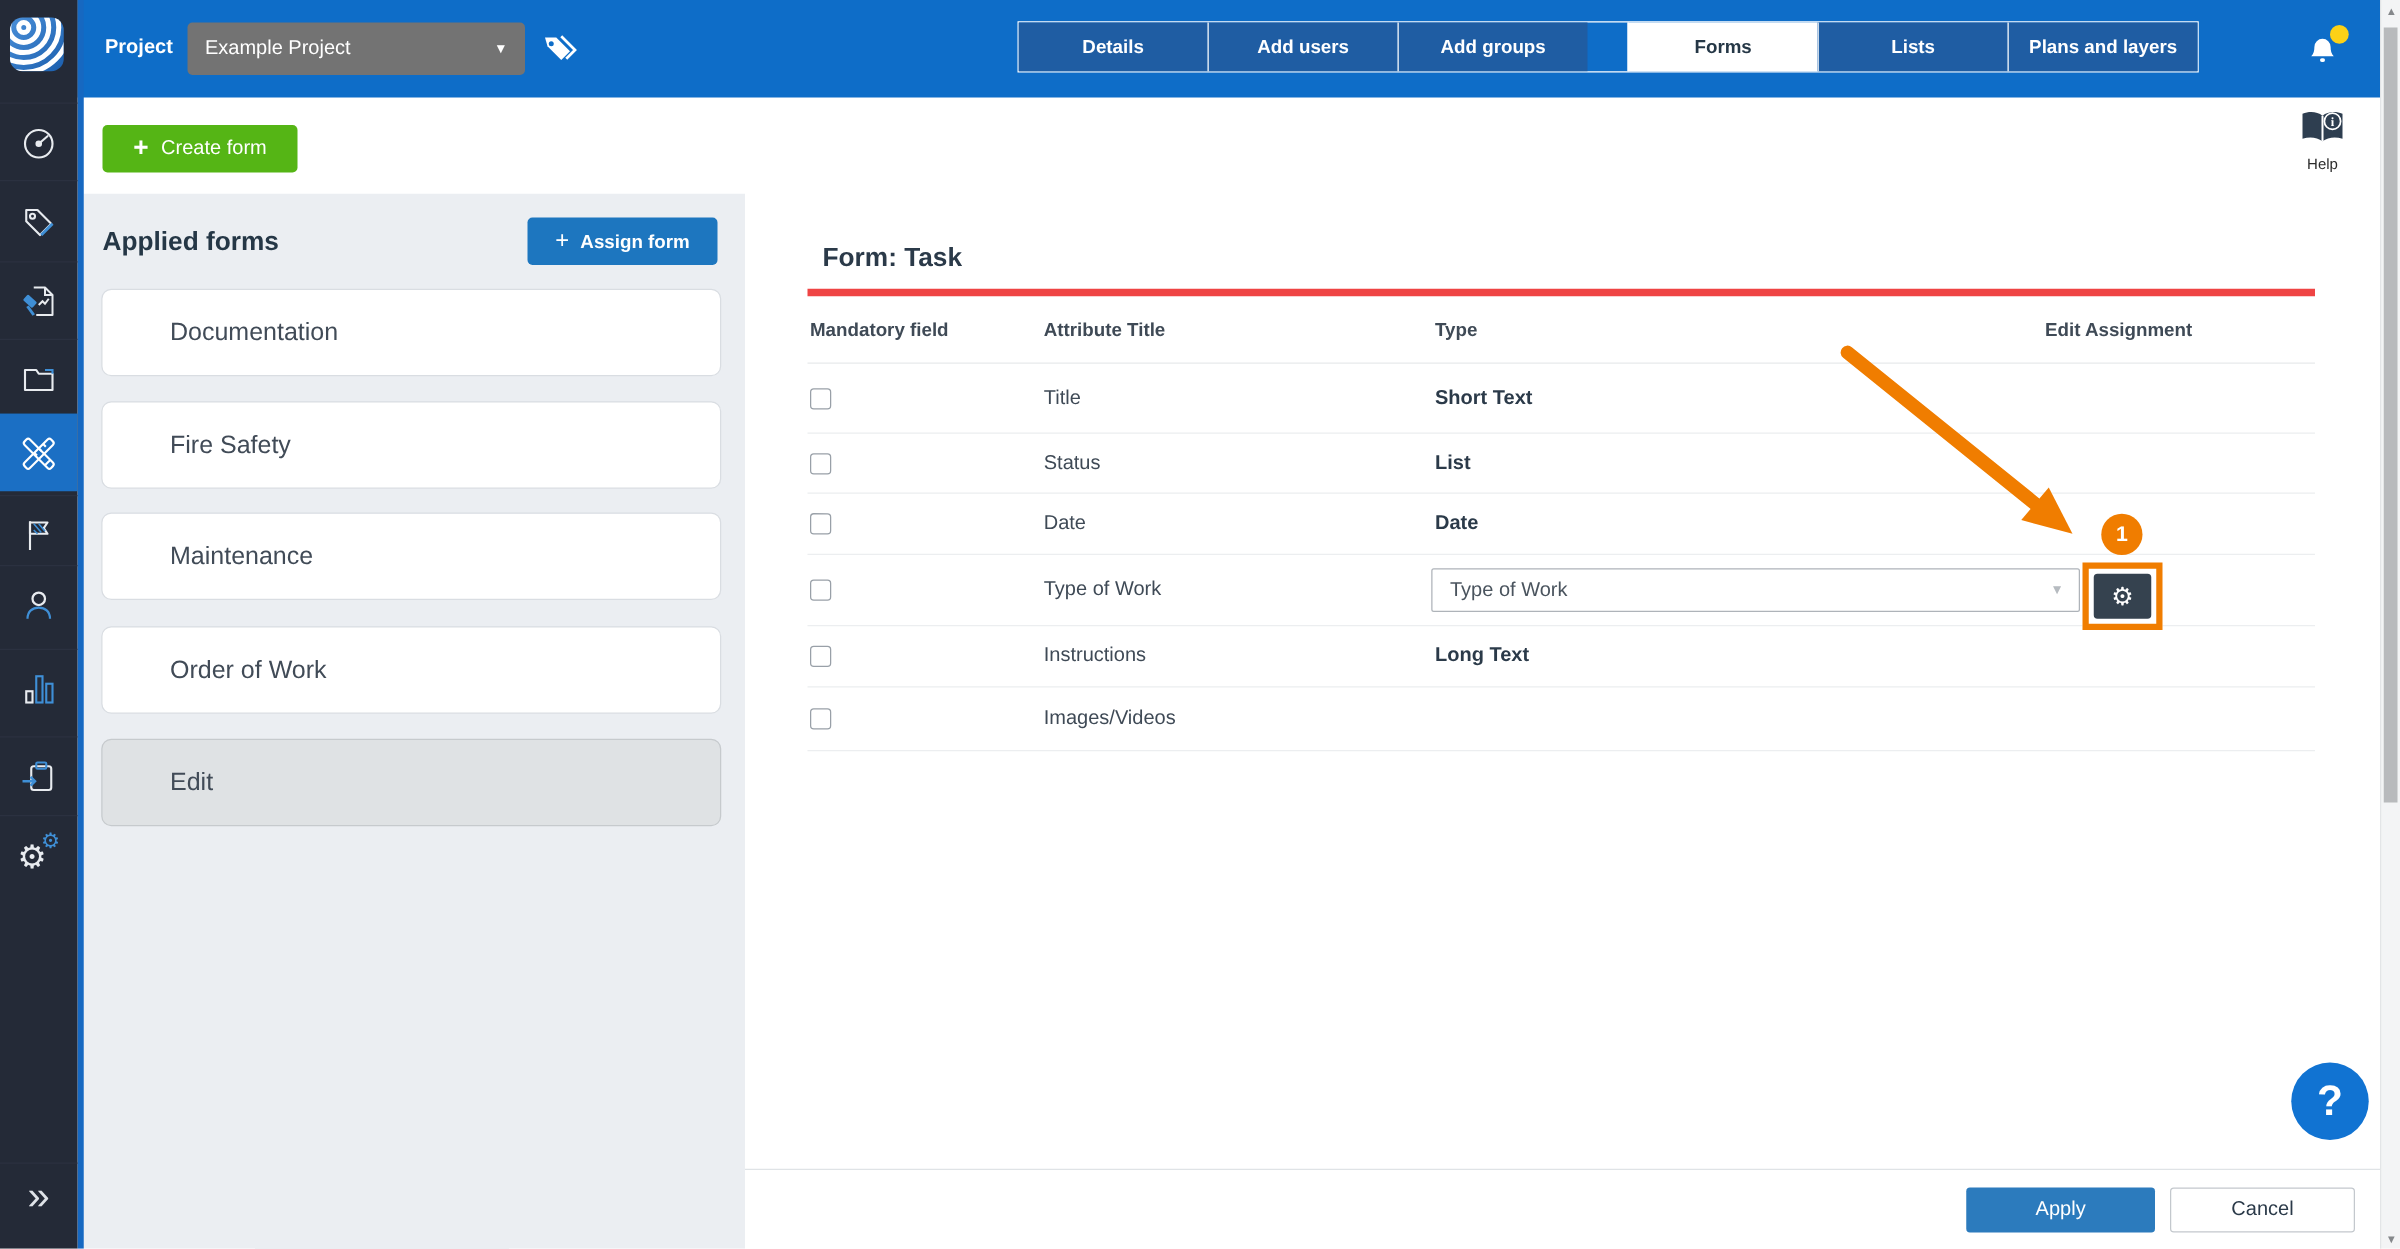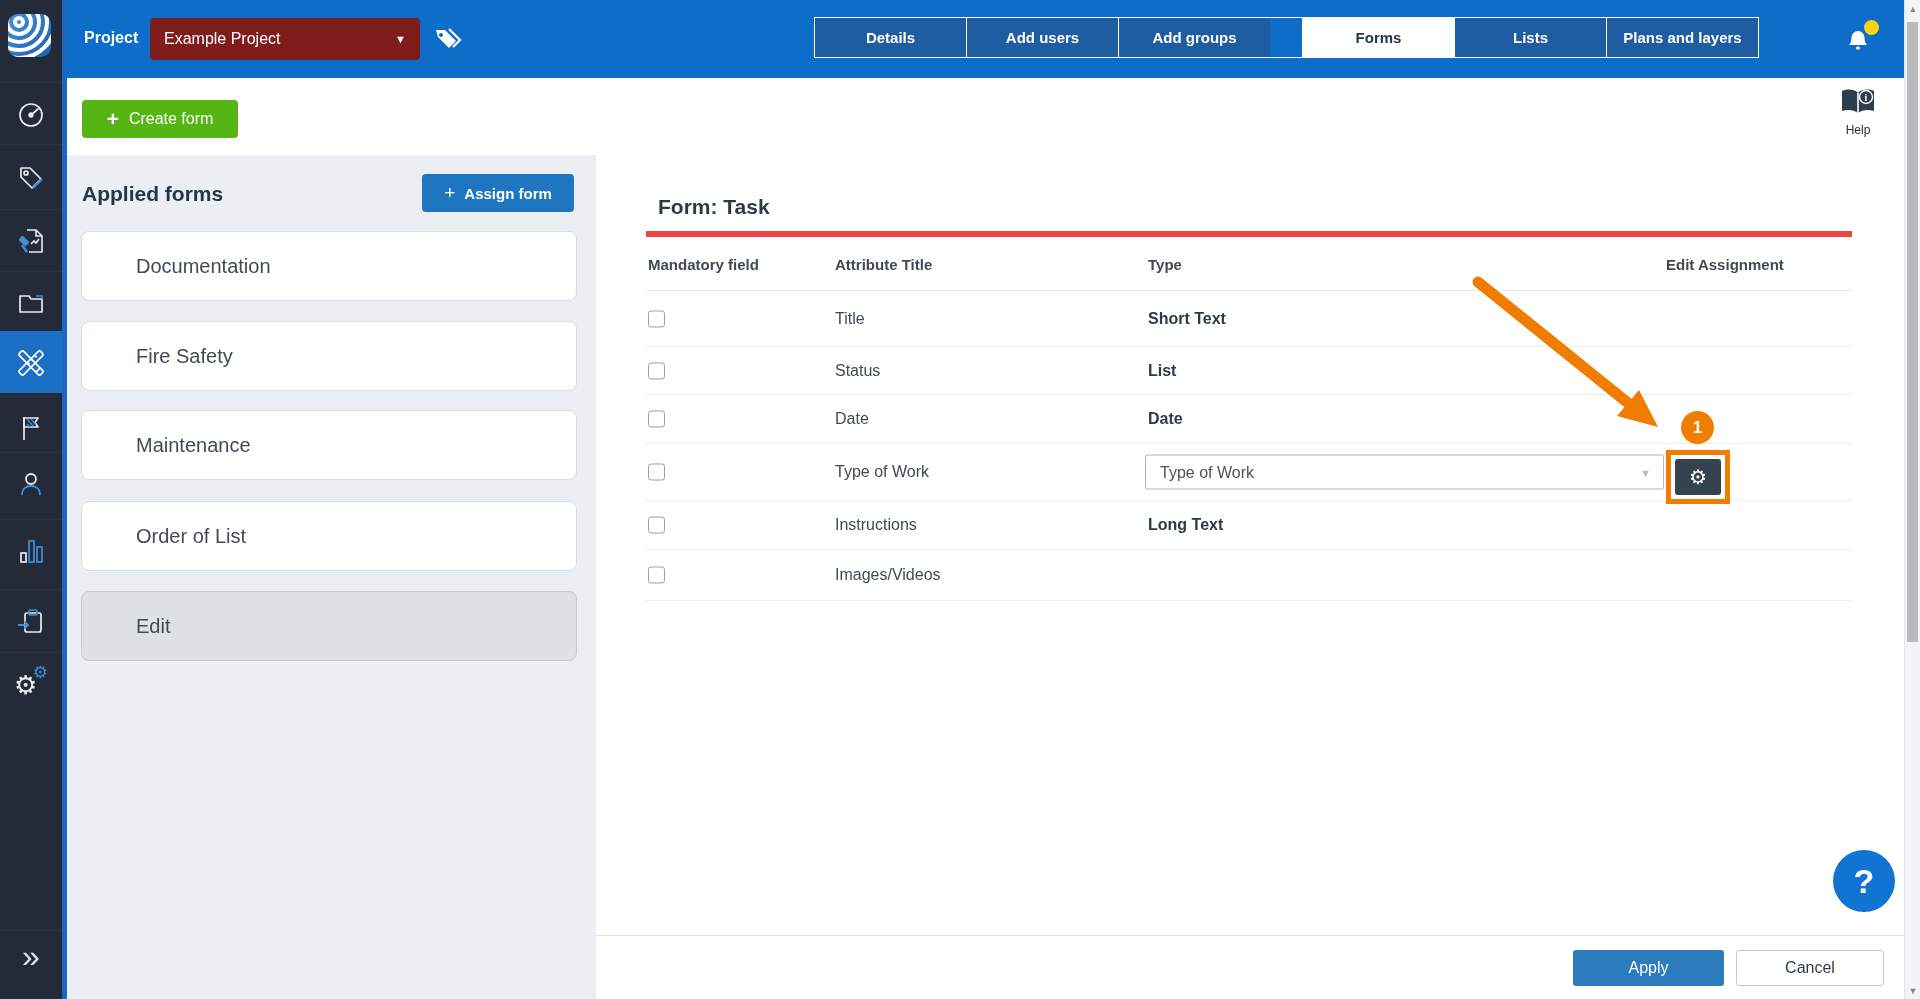--- a/index.html
+++ b/index.html
@@ -18,21 +18,21 @@
              border-top:1px solid #2b3140; cursor:pointer; }
   .sb-item.active { background:#1b6fc4; border-top-color:#1b6fc4; }
   .sb-collapse { position:absolute; left:0; top:930px; width:62px; height:52px; display:flex; align-items:center; justify-content:center;
                  color:#dfe3e8; font-size:32px; border-top:1px solid #2b3140; cursor:pointer; }
   .gears-wrap { position:relative; width:34px; height:32px; }
   .gears-wrap .g-big { position:absolute; left:0; top:4px; color:#e8ebef; font-size:26px; line-height:26px; }
   .gears-wrap .g-small { position:absolute; right:0; top:-4px; color:#3f8fd6; font-size:17px; line-height:17px; }
   
   .header { position:absolute; left:62px; top:0; width:1842px; height:78px; background:#0e6dc8; z-index:4; }
   .project-label { position:absolute; left:22px; top:29px; color:#ffffff; font-weight:bold; font-size:16px; }
-  .project-select { position:absolute; left:88px; top:18px; width:270px; height:42px; background:#7f1d1d; border-radius:4px;
+  .project-select { position:absolute; left:88px; top:18px; width:270px; height:42px; background:#737373; border-radius:4px;
                     color:#ffffff; font-size:16px; display:flex; align-items:center; justify-content:space-between;
                     padding:0 14px; cursor:pointer; }
   .project-select .caret { font-size:11px; color:#ffffff; }
   .header-tags { position:absolute; left:372px; top:26px; cursor:pointer; }
   .tabs { position:absolute; left:752px; top:17px; width:945px; height:41px; display:flex; border:1px solid #ffffff; }
   .tab { flex:1; display:flex; align-items:center; justify-content:center; background:#1f5da3; color:#ffffff;
          font-weight:bold; font-size:15px; border-left:1px solid #ffffff; cursor:pointer; white-space:nowrap; }
   .tab:first-child { border-left:none; }
   .tab.active { background:#ffffff; color:#253746;margin-left:32px; }
   .bell { position:absolute; left:1783px; top:26px; width:30px; height:30px; cursor:pointer; }
@@ -238,32 +238,32 @@
 
 <section class="left-panel">
   <h2 class="panel-title" style="margin:0">Applied forms</h2>
   <button class="assign-btn">
     <span class="plus">+</span>
     <span>Assign form</span>
   </button>
   <div class="form-card" style="top:76px">Documentation</div>
   <div class="form-card" style="top:166px">Fire Safety</div>
   <div class="form-card" style="top:255px">Maintenance</div>
-  <div class="form-card" style="top:346px">Order of List</div>
+  <div class="form-card" style="top:346px">Order of Work</div>
   <div class="form-card selected" style="top:436px">Edit</div>
 </section>
 
 <h2 class="main-title" style="margin:12px">Form: Task</h2>
 
 <div class="table">
   <div class="thead">
     <span style="left:2px">Mandatory field</span>
     <span style="left:189px">Attribute Title</span>
     <span style="left:502px">Type</span>
-    <span style="left:1020px">Edit Assignment</span>
+    <span style="left:990px">Edit Assignment</span>
   </div>
 
   <div class="trow" style="height:56px">
     <span class="cb"></span>
     <span class="attr">Title</span>
     <span class="typ">Short Text</span>
   </div>
   <div class="trow" style="height:48px">
     <span class="cb"></span>
     <span class="attr">Status</span>

